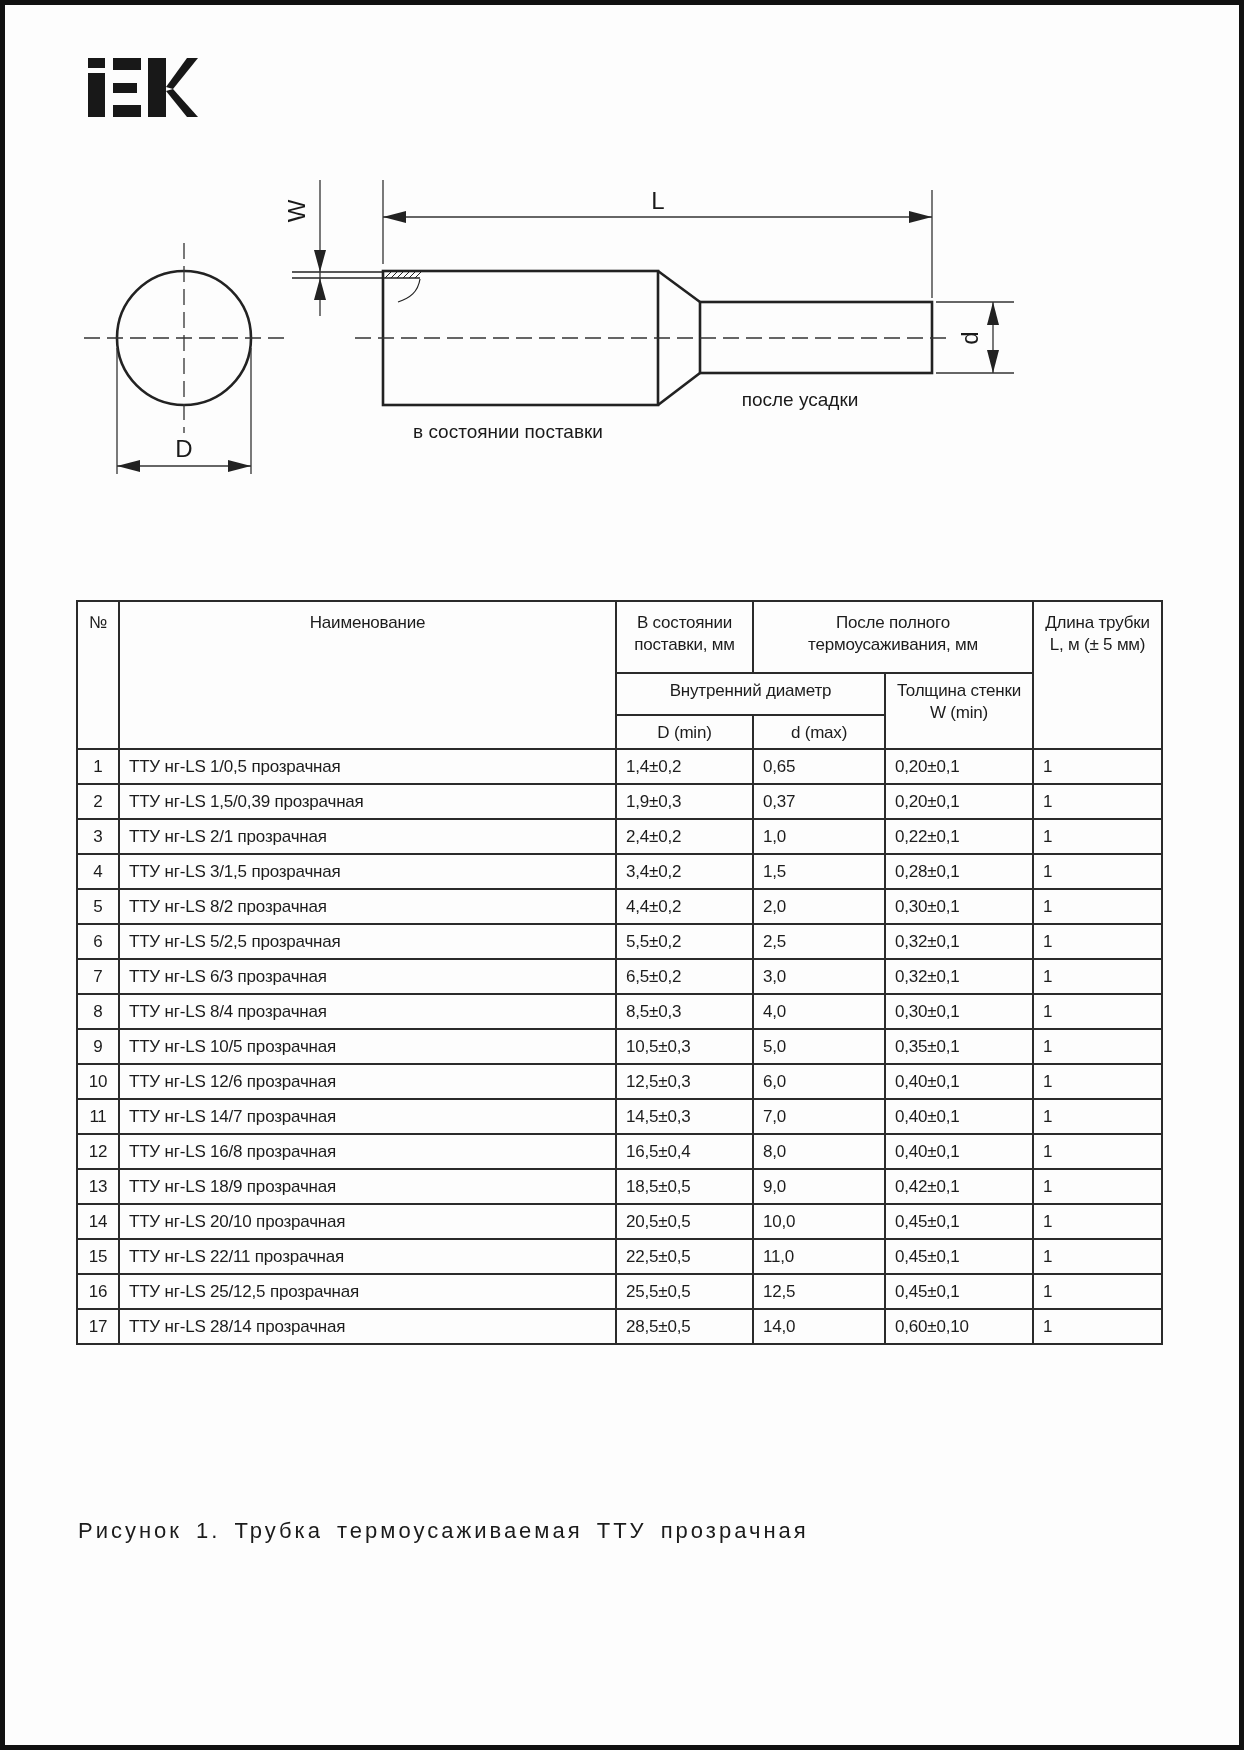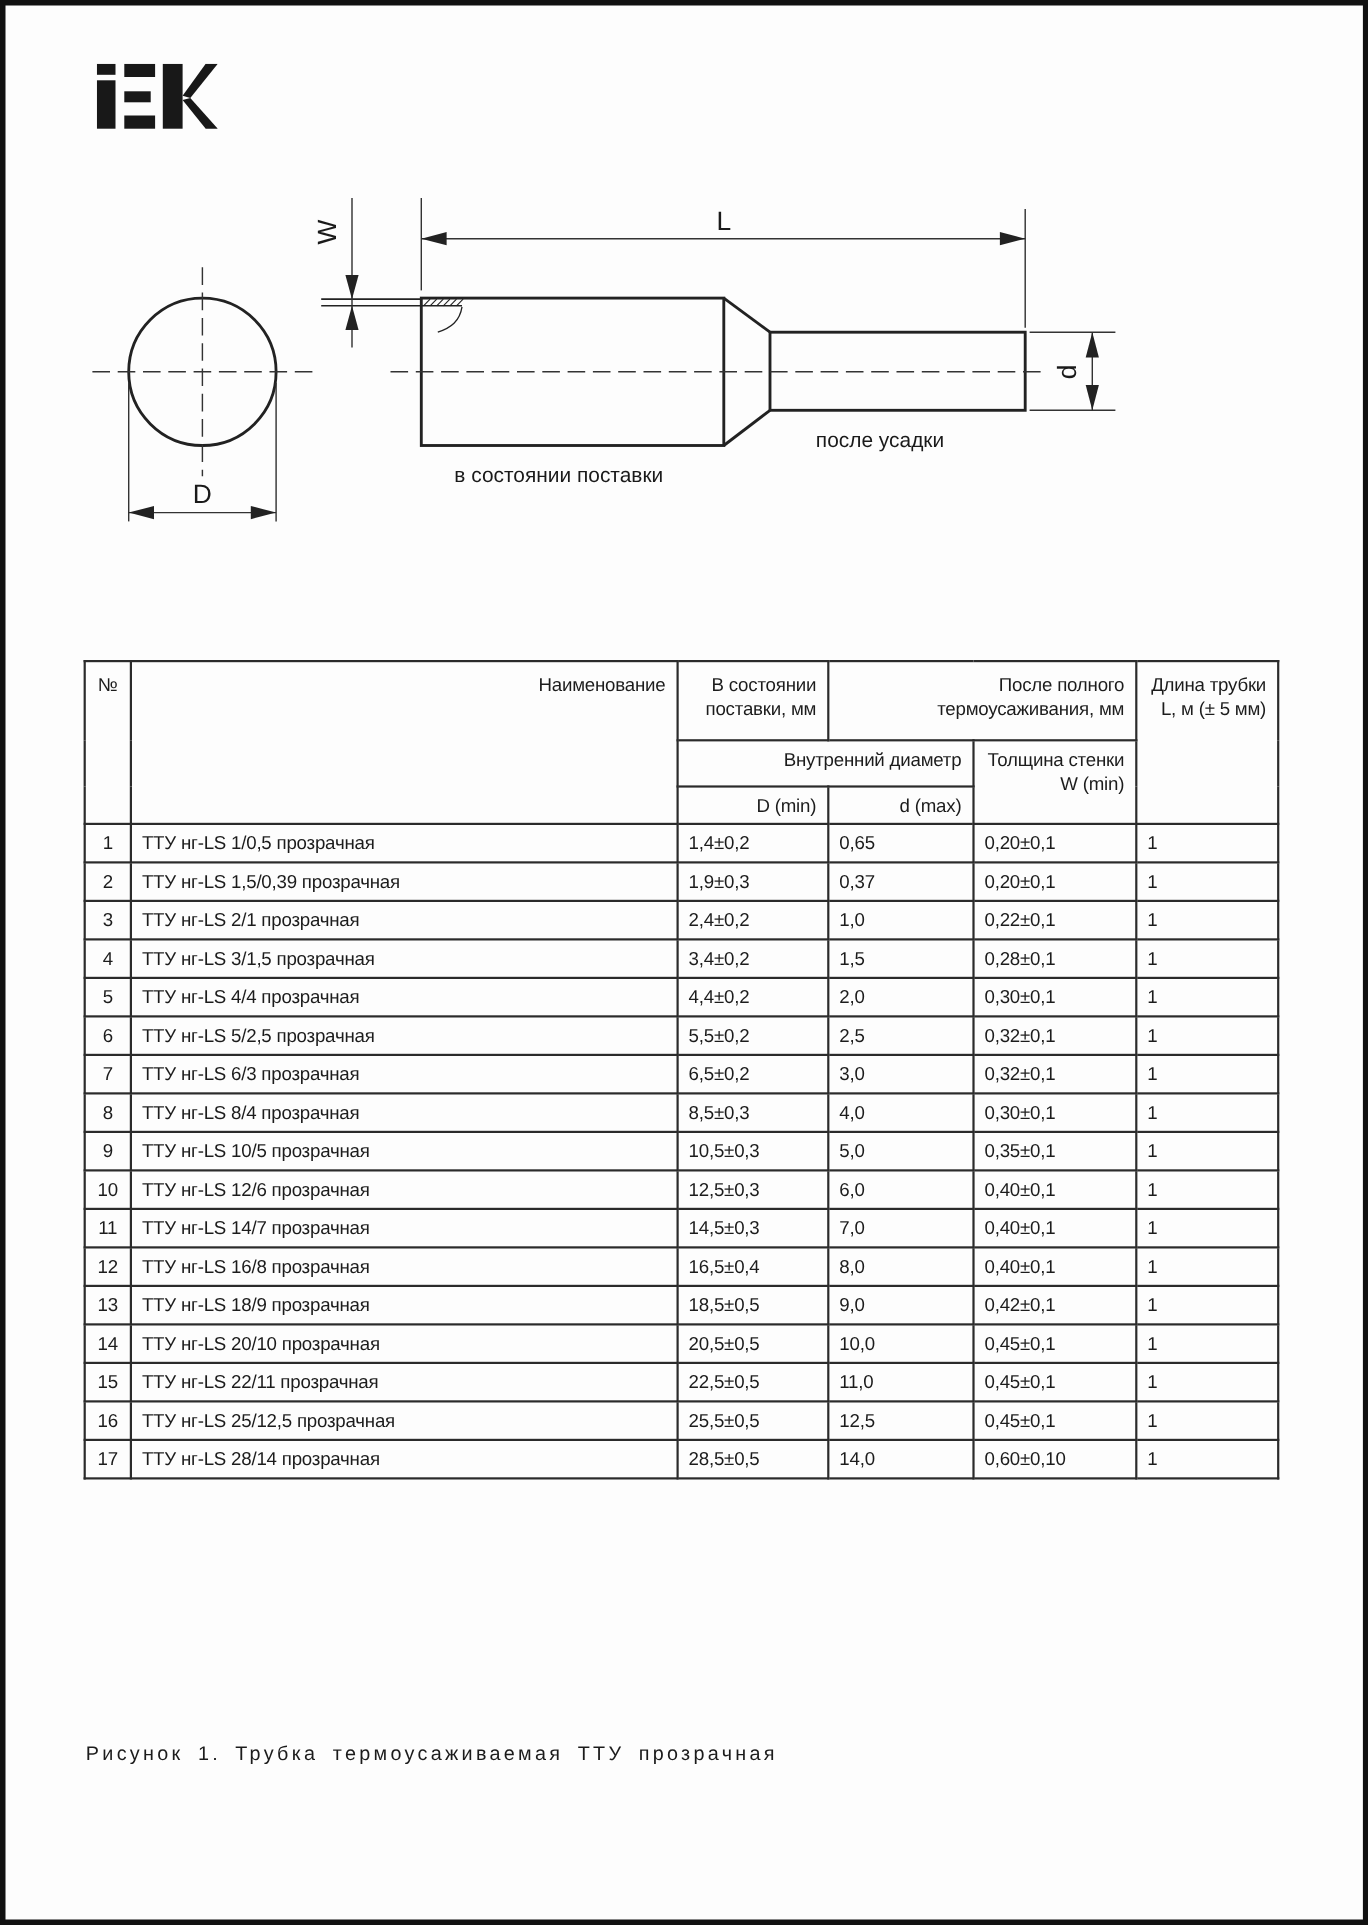--- a/index.html
+++ b/index.html
@@ -29,35 +29,35 @@
     position:absolute; left:76px; top:600px;
     border-collapse:collapse; table-layout:fixed;
     width:1085px;
     font-size:17px; letter-spacing:-0.2px; color:#1c1c1c;
   }
   table.spec th, table.spec td {
     border:2px solid #2b2b2b;
     overflow:hidden;
   }
   table.spec th {
-    font-weight:normal; text-align:right; vertical-align:top;
+    font-weight:normal; text-align:center; vertical-align:top;
     padding:10px 10px 4px 10px; line-height:1.32;
   }
   table.spec th.c-num { text-align:center; padding-left:2px; padding-right:2px; }
   table.spec tr.h1 { height:72px; }
   table.spec tr.h2 { height:42px; }
   table.spec tr.h3 { height:30px; }
   table.spec tr.h2 th, table.spec tr.h3 th { padding-top:6px; }
   table.spec tbody tr { height:35px; }
   table.spec td { padding:1px 9px 0 9px; vertical-align:middle; }
   table.spec td.c-num { text-align:center; padding-left:2px; padding-right:2px; }
 
   .figure-caption {
-    position:absolute; left:78px; top:1584px;
-    font-size:18px; letter-spacing:3px; word-spacing:5px;
+    position:absolute; left:78px; top:1518px;
+    font-size:22px; letter-spacing:3px; word-spacing:5px;
     color:#1b1b1b; white-space:nowrap;
   }
 </style>
 </head>
 <body>
 
 <div class="page">
 
   <div class="page-frame"></div>
 
@@ -185,21 +185,21 @@
         <tr>
           <td class="c-num">4</td>
           <td>ТТУ нг-LS 3/1,5 прозрачная</td>
           <td>3,4±0,2</td>
           <td>1,5</td>
           <td>0,28±0,1</td>
           <td>1</td>
         </tr>
         <tr>
           <td class="c-num">5</td>
-          <td>ТТУ нг-LS 4/4 прозрачная</td>
+          <td>ТТУ нг-LS 8/2 прозрачная</td>
           <td>4,4±0,2</td>
           <td>2,0</td>
           <td>0,30±0,1</td>
           <td>1</td>
         </tr>
         <tr>
           <td class="c-num">6</td>
           <td>ТТУ нг-LS 5/2,5 прозрачная</td>
           <td>5,5±0,2</td>
           <td>2,5</td>

